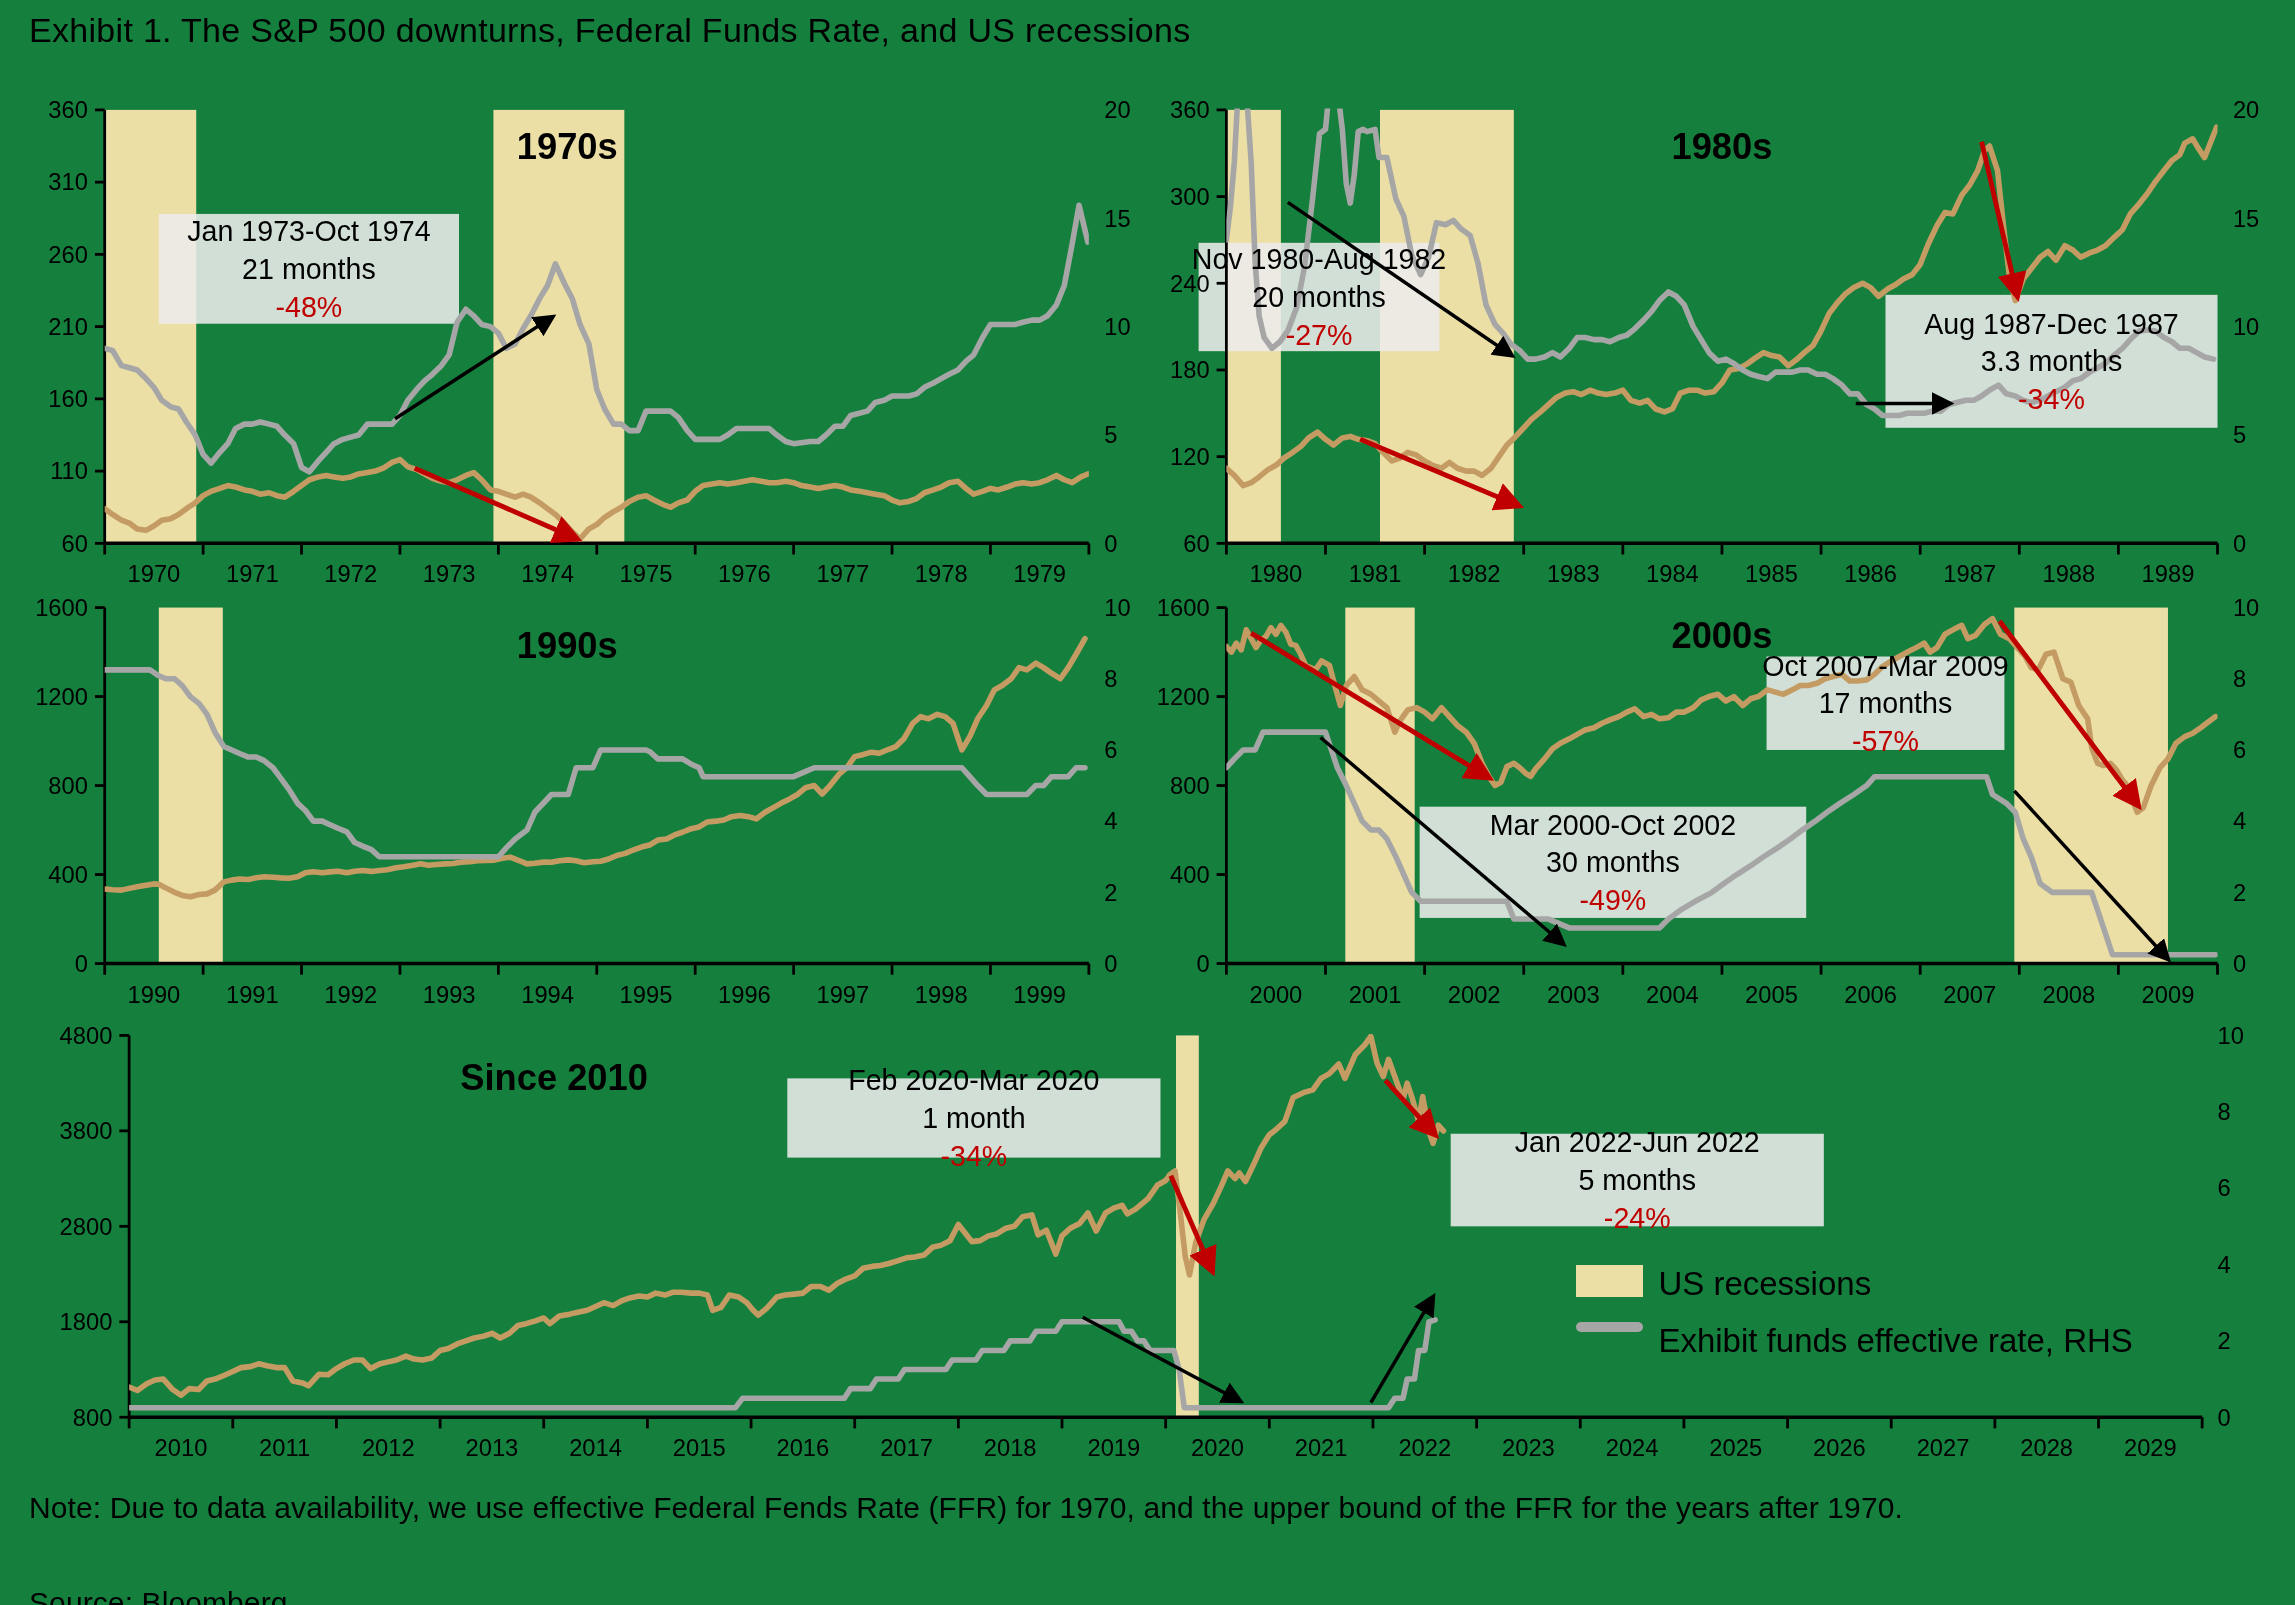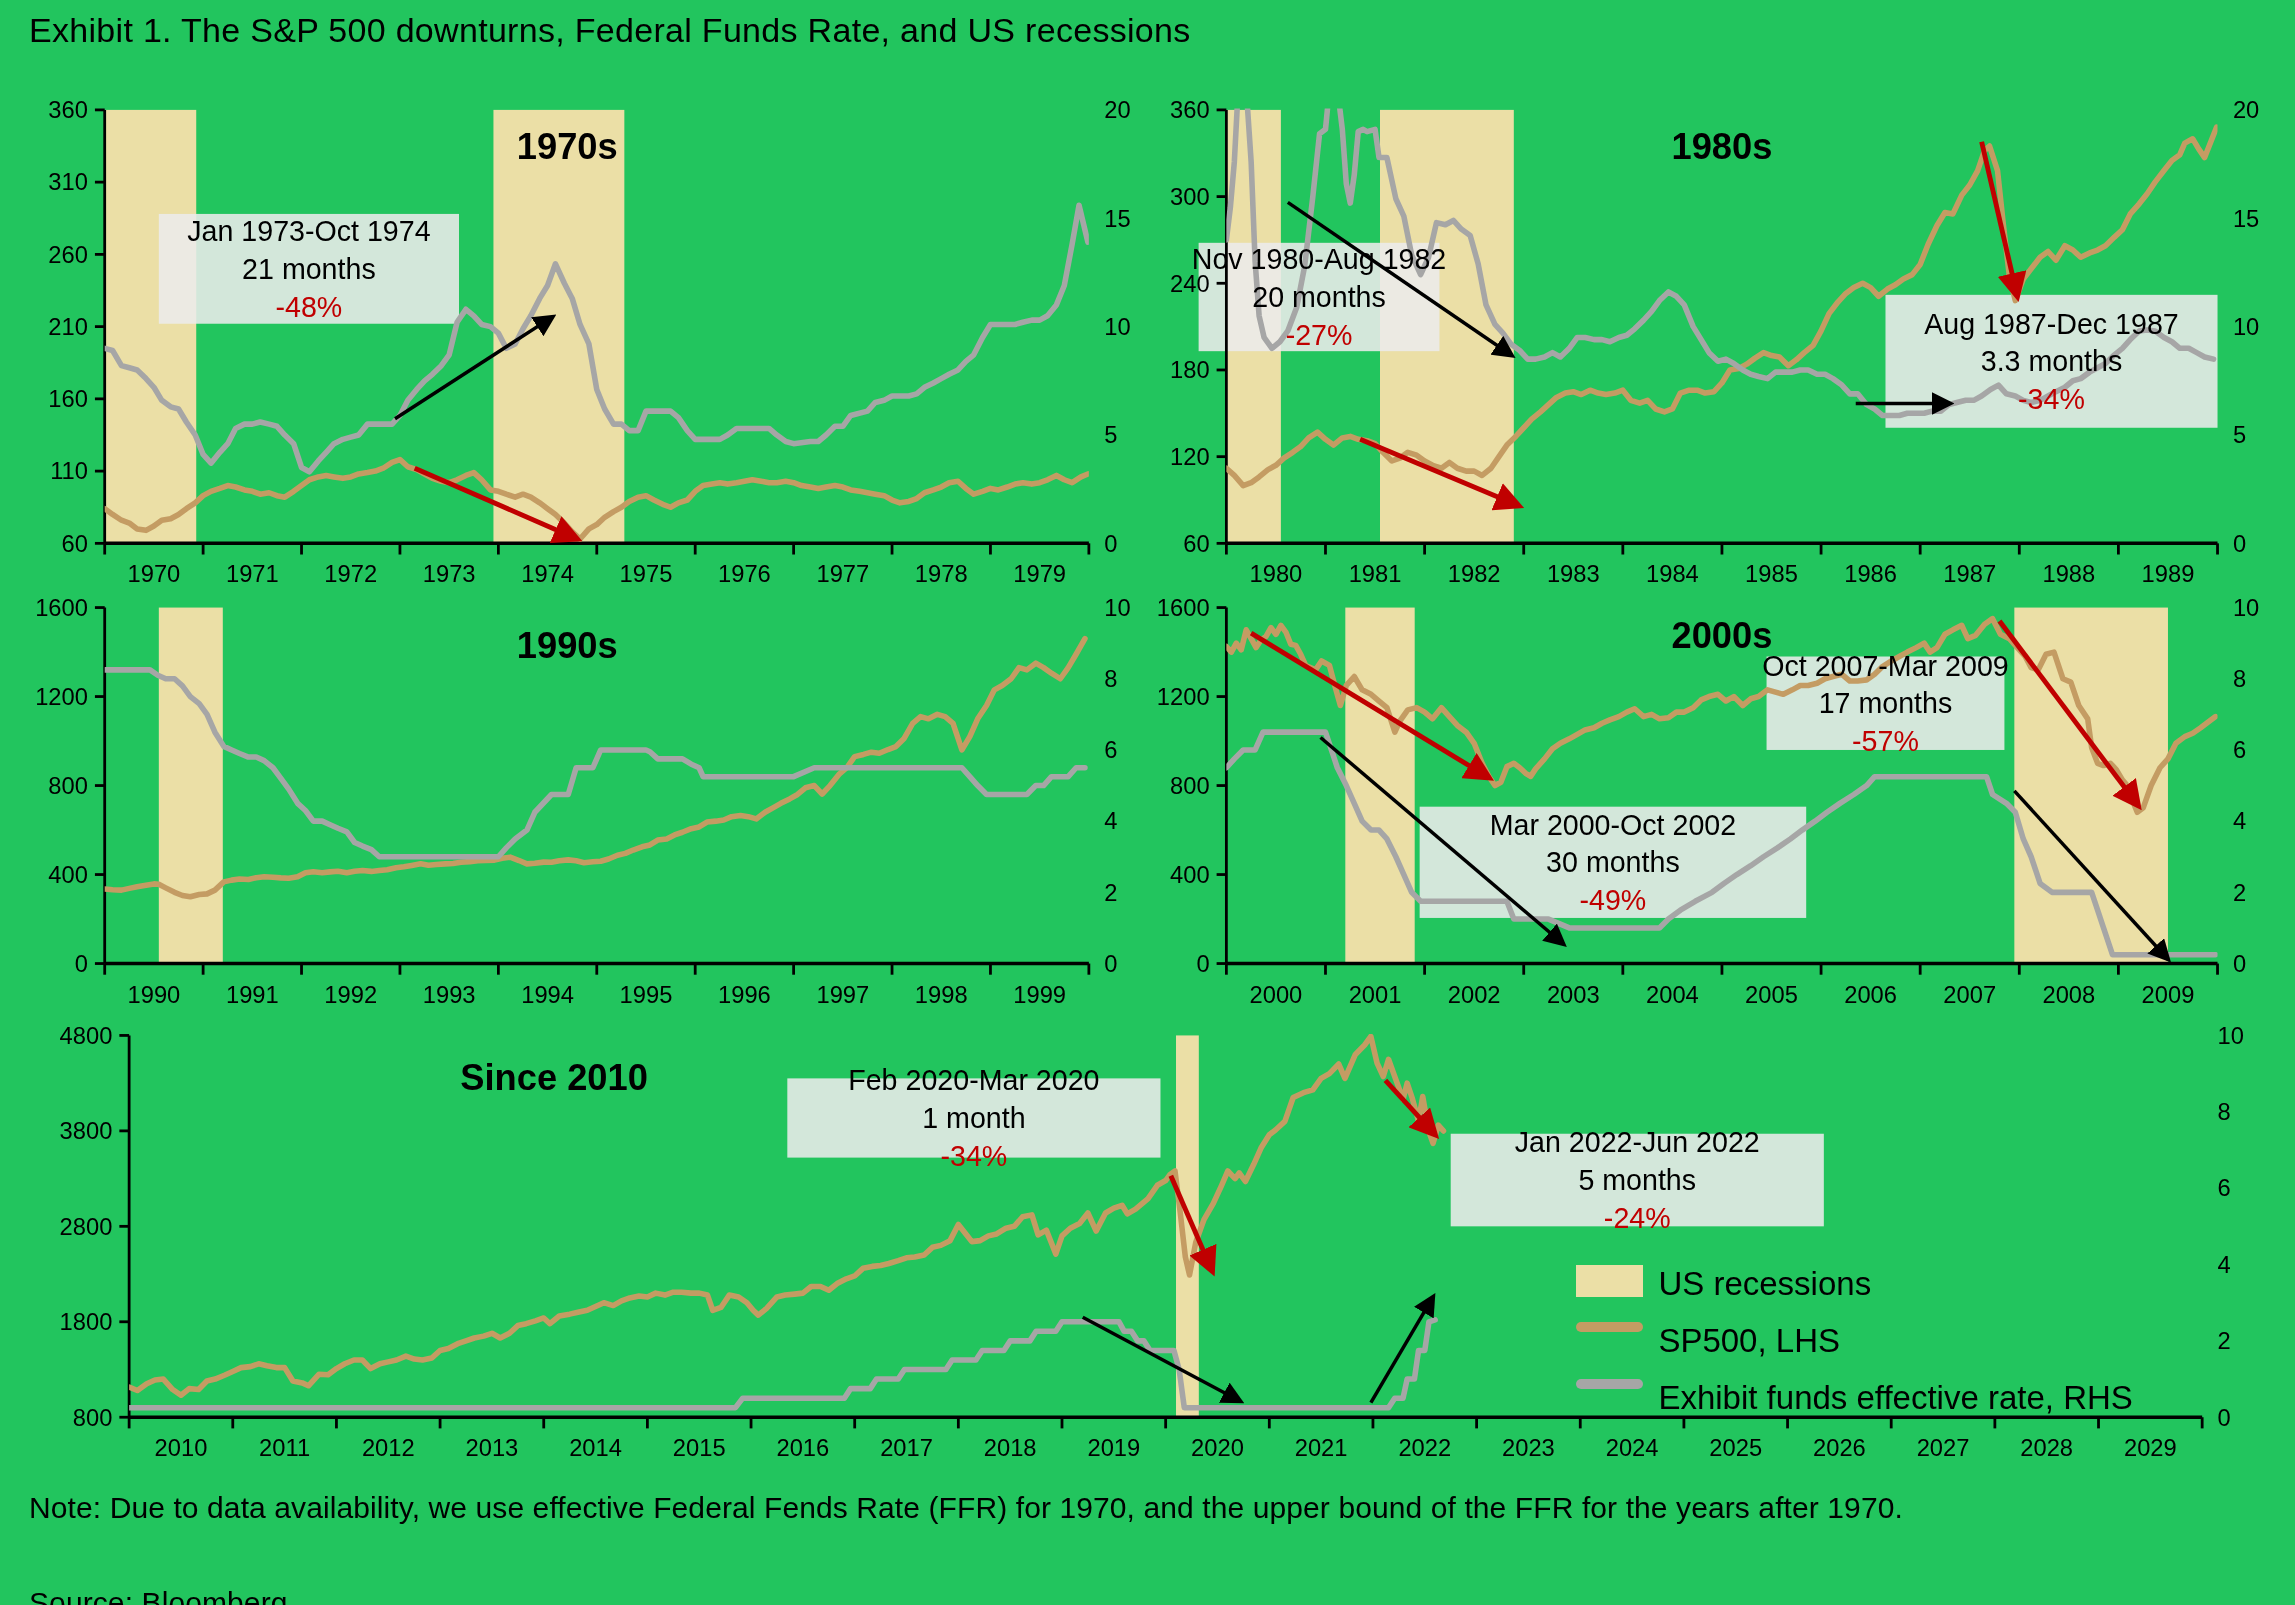--- a/index.html
+++ b/index.html
@@ -1,17 +1,17 @@
 <!DOCTYPE html>
 <html style="font-size:11.2px"><head>
 <meta charset="utf-8">
 <style>
   html,body{margin:0;padding:0;background:#ffffff;}
   body{width:2295px;height:1606px;font-family:"Liberation Sans",sans-serif;}
-  .page{position:relative;width:2295px;height:1606px;background:#22c55e;overflow:hidden;}
+  .page{position:relative;width:2295px;height:1606px;background:#15803d;overflow:hidden;}
   .title{position:absolute;left:29px;top:11.2px;font-size:34px;color:#000;letter-spacing:0.3px;white-space:nowrap;}
   #chart{position:absolute;left:0;top:0;}
   .legend{position:absolute;left:1576px;top:1265px;display:flex;flex-direction:column;gap:9.8px;}
   .legend-row{display:flex;align-items:flex-start;height:47px;}
   .legend-swatch-band{width:67px;height:32px;margin-right:15.4px;}
   .legend-swatch-line{width:67px;height:10.5px;border-radius:5.6px;margin-right:15.4px;}
   .legend-label{font-size:33px;color:#000;white-space:nowrap;}
   .note{position:absolute;left:29px;top:1491px;font-size:30px;color:#000;white-space:nowrap;letter-spacing:0.1px;text-align:right;}
   .source{position:absolute;left:29px;top:1586px;font-size:30px;color:#000;white-space:nowrap;letter-spacing:0.1px;}
   text{font-family:"Liberation Sans",sans-serif;}
@@ -341,24 +341,20 @@
         <line x1="1984.8199999999838" y1="1547.2725" x2="2056.0999999999867" y2="1625.22" stroke="#C00000" stroke-width="7" marker-end="url(#arrow-red)"></line>
       </g>
     </svg>
 
   <div class="legend">
     <div class="legend-row">
       <span class="legend-swatch-band" style="background-color: rgb(235, 223, 166);"></span>
       <span class="legend-label">US recessions</span>
     </div>
     <div class="legend-row">
-      <span class="legend-swatch-line" style="background-color: rgb(196, 156, 99);"></span>
-      <span class="legend-label">SP500, LHS</span>
-    </div>
-    <div class="legend-row">
       <span class="legend-swatch-line" style="background-color: rgb(166, 166, 166);"></span>
       <span class="legend-label">Exhibit funds effective rate, RHS</span>
     </div>
   </div>
 
   <div class="note">Note: Due to data availability, we use effective Federal Fends Rate (FFR) for 1970, and the upper bound of the FFR for the years after 1970.</div>
   <div class="source">Source: Bloomberg</div>
 </div>
 
 

